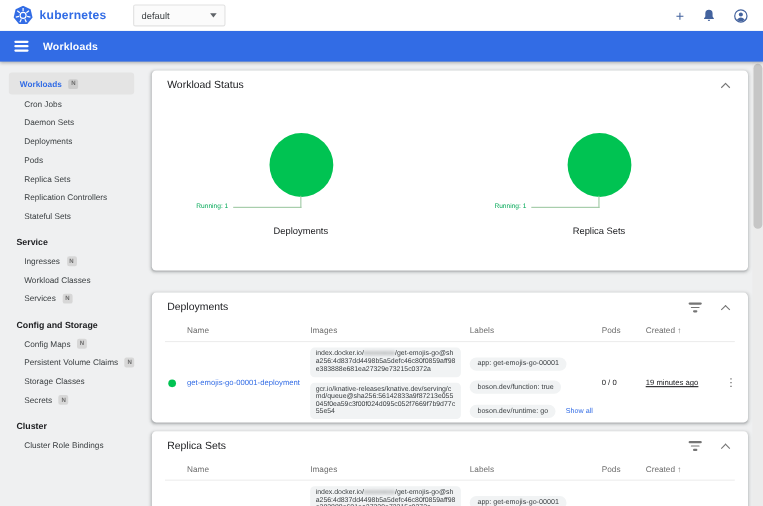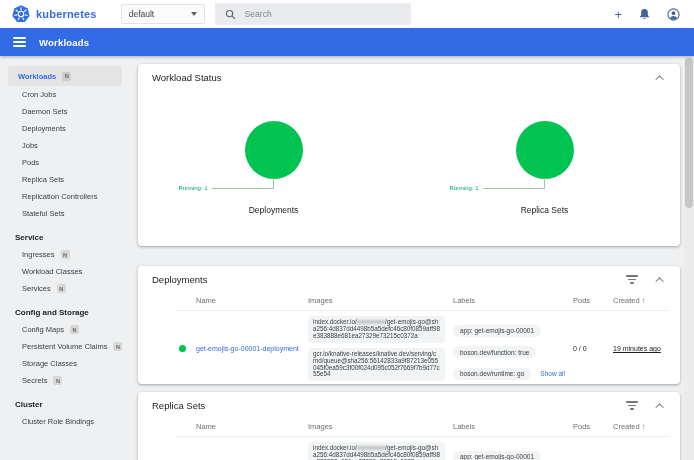--- a/index.html
+++ b/index.html
@@ -50,21 +50,21 @@
   .chart { width: 50%; display: flex; flex-direction: column; align-items: center; }
   .pie-wrap { position: relative; width: 58px; height: 58px; }
   .pie { width: 58px; height: 58px; border-radius: 50%; background: #00c352; }
   .leader { position: absolute; left: -33px; top: 57px; width: 62px; height: 11px; border-right: 1px solid #9fc9a4; border-bottom: 1px solid #9fc9a4; }
   .running-label { position: absolute; top: 63.5px; right: 95px; white-space: nowrap; font-size: 6px; color: #00a856; }
   .chart-name { margin-top: 26px; font-size: 8.5px; color: #202124; }
 
   
   #card-deployments { height: 118px; margin-bottom: 8px; overflow: hidden; }
   #card-replicasets { min-height: 150px; }
-  .tbl { padding: 0 12px; margin-top: 6px; margin-left: 26px; }
+  .tbl { padding: 0 12px; margin-top: 6px; }
   .thead, .trow { display: grid; grid-template-columns: 20px 112px 145px 120px 40px 70px 15px; align-items: center; }
   .thead { height: 20px; border-bottom: 1px solid #ededed; }
   .th { font-size: 7.5px; color: #6e6e6e; }
   .trow { min-height: 66px; }
   .dot { width: 7px; height: 7px; border-radius: 50%; background: #00c352; margin-left: 3px; }
   .name-link { font-size: 7px; color: #326ce5; text-decoration: none; word-break: break-all; padding-right: 6px; cursor: pointer; }
   .cell-images { align-self: start; margin-top: 5px; padding-right: 8px; }
   .chip-image { display: block; background: #f1f3f4; border-radius: 4px; padding: 3px 5px; font-size: 6.3px; line-height: 6.9px; color: #3c4043; word-break: break-all; margin-bottom: 5px; }
   .cell-labels { align-self: start; margin-top: 8px; padding-right: 4px; }
   .chip-label { display: inline-block; background: #f1f3f4; border-radius: 8px; padding: 2.5px 7px; font-size: 6.5px; line-height: 7px; color: #3c4043; margin-bottom: 4px; white-space: nowrap; }
@@ -97,27 +97,20 @@
       </g>
     </svg>
     <span class="brand">kubernetes</span>
   </div>
 
   <div class="ns-select">
     <span>default</span>
     <span class="ns-caret"></span>
   </div>
 
-  <div class="searchbox">
-    <svg width="11" height="11" viewBox="0 0 12 12">
-      <circle cx="5" cy="5" r="3.4" fill="none" stroke="#5f6368" stroke-width="1.2"></circle>
-      <line x1="7.6" y1="7.6" x2="10.8" y2="10.8" stroke="#5f6368" stroke-width="1.2"></line>
-    </svg>
-    <input type="text" placeholder="Search" style="">
-  </div>
 
   <div class="top-actions">
     <span class="plus-icon">+</span>
     <span class="icon-btn">
       <svg width="11" height="12" viewBox="0 0 12 13">
         <path d="M6 1 a3.6 3.6 0 0 1 3.6 3.6 v3.1 l1.3 1.8 v0.5 h-9.8 v-0.5 l1.3 -1.8 v-3.1 A3.6 3.6 0 0 1 6 1 z" fill="#44639e"></path>
         <path d="M4.8 10.8 a1.2 1.2 0 0 0 2.4 0 z" fill="#44639e"></path>
       </svg>
     </span>
     <span class="icon-btn">
@@ -149,23 +142,20 @@
       <a class="side-item">
         <span class="side-label">Cron Jobs</span>
       </a>
       <a class="side-item">
         <span class="side-label">Daemon Sets</span>
       </a>
       <a class="side-item">
         <span class="side-label">Deployments</span>
       </a>
       <a class="side-item">
-        <span class="side-label">Jobs</span>
-      </a>
-      <a class="side-item">
         <span class="side-label">Pods</span>
       </a>
       <a class="side-item">
         <span class="side-label">Replica Sets</span>
       </a>
       <a class="side-item">
         <span class="side-label">Replication Controllers</span>
       </a>
       <a class="side-item">
         <span class="side-label">Stateful Sets</span>

